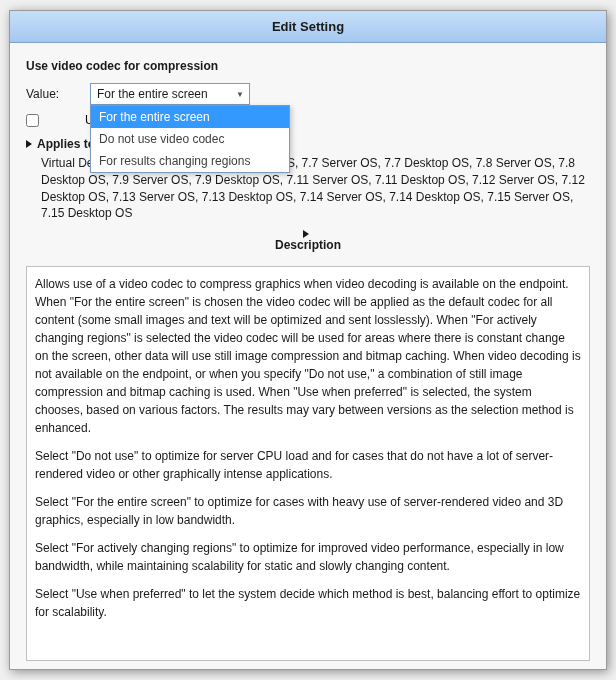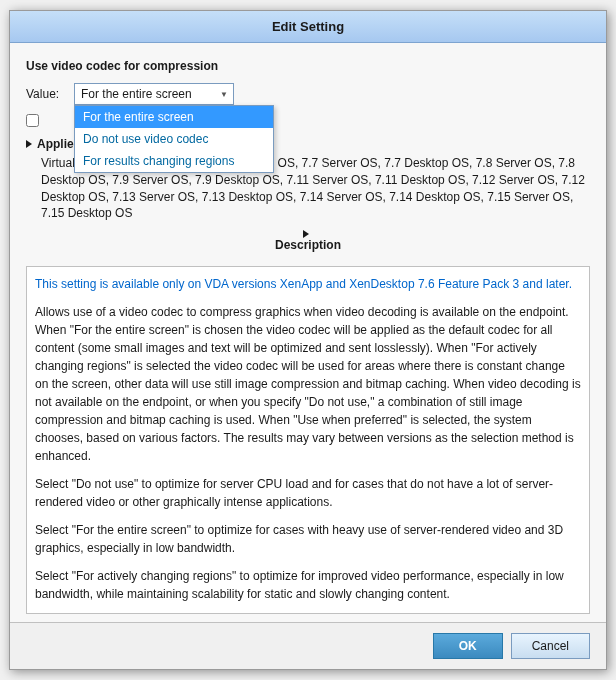--- a/index.html
+++ b/index.html
@@ -61,20 +61,21 @@
     }
     .value-label {
       font-size: 12px;
       color: #1a1a1a;
       margin-right: 8px;
       min-width: 40px;
     }
     .dropdown-wrapper {
       position: relative;
       display: inline-block;
+      margin-left: 16px;
     }
     .dropdown-button {
       background: #ffffff;
       border: 1px solid #7a9bbf;
       padding: 3px 20px 3px 6px;
       font-size: 12px;
       cursor: pointer;
       min-width: 160px;
       text-align: left;
       color: #1a1a1a;
@@ -97,21 +98,21 @@
       background: #ffffff;
       border: 1px solid #7a9bbf;
       z-index: 100;
       min-width: 200px;
       box-shadow: 2px 2px 5px rgba(0,0,0,0.2);
     }
     .dropdown-item {
       padding: 4px 8px;
       cursor: pointer;
       font-size: 12px;
-      color: #0369a1;
+      color: #404040;
     }
     .dropdown-item.selected {
       background: #3399ff;
       color: #ffffff;
     }
     .checkbox-row {
       display: flex;
       align-items: center;
       margin-bottom: 10px;
       gap: 40px;
@@ -237,26 +238,21 @@
       </div>
 
       <div class="description-section">
         <div class="description-header">
           <span class="triangle"></span>
           <span>Description</span>
         </div>
       </div>
 
       <div class="scroll-container">
-        <p><span class="desc-link">This setting is available only on VDA versions XenApp and XenDesktop 7.6 Feature Pack 3 and later.</span></p>
         <p>Allows use of a video codec to compress graphics when video decoding is available on the endpoint. When "For the entire screen" is chosen the video codec will be applied as the default codec for all content (some small images and text will be optimized and sent losslessly). When "For actively changing regions" is selected the video codec will be used for areas where there is constant change on the screen, other data will use still image compression and bitmap caching. When video decoding is not available on the endpoint, or when you specify "Do not use," a combination of still image compression and bitmap caching is used. When "Use when preferred" is selected, the system chooses, based on various factors. The results may vary between versions as the selection method is enhanced.</p>
         <p>Select "Do not use" to optimize for server CPU load and for cases that do not have a lot of server-rendered video or other graphically intense applications.</p>
         <p>Select "For the entire screen" to optimize for cases with heavy use of server-rendered video and 3D graphics, especially in low bandwidth.</p>
         <p>Select "For actively changing regions" to optimize for improved video performance, especially in low bandwidth, while maintaining scalability for static and slowly changing content.</p>
         <p>Select "Use when preferred" to let the system decide which method is best, balancing effort to optimize for scalability.</p>
       </div>
     </div>
-    <div class="footer">
-      <button class="btn btn-ok">OK</button>
-      <button class="btn">Cancel</button>
-    </div>
   </div>
 </div>
 
 </body></html>

